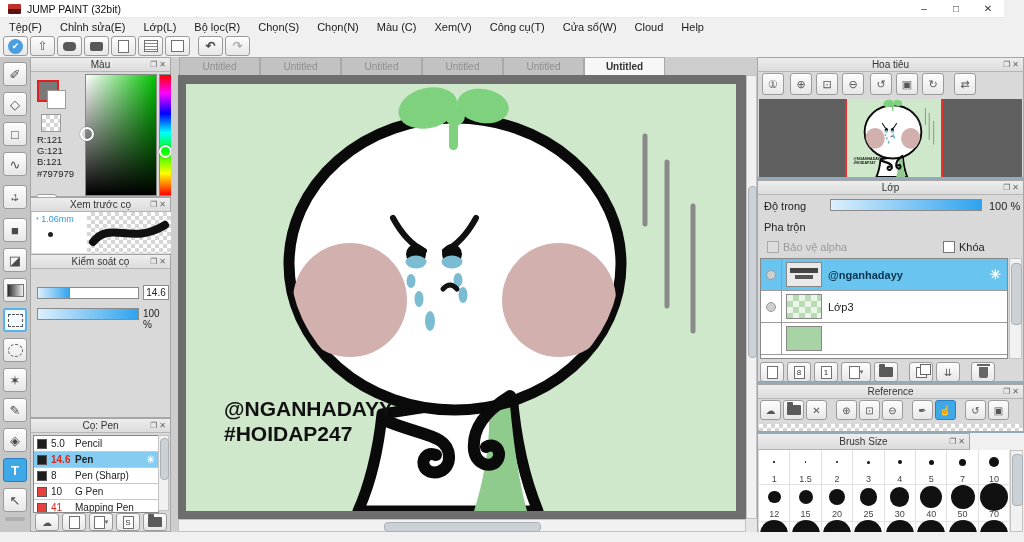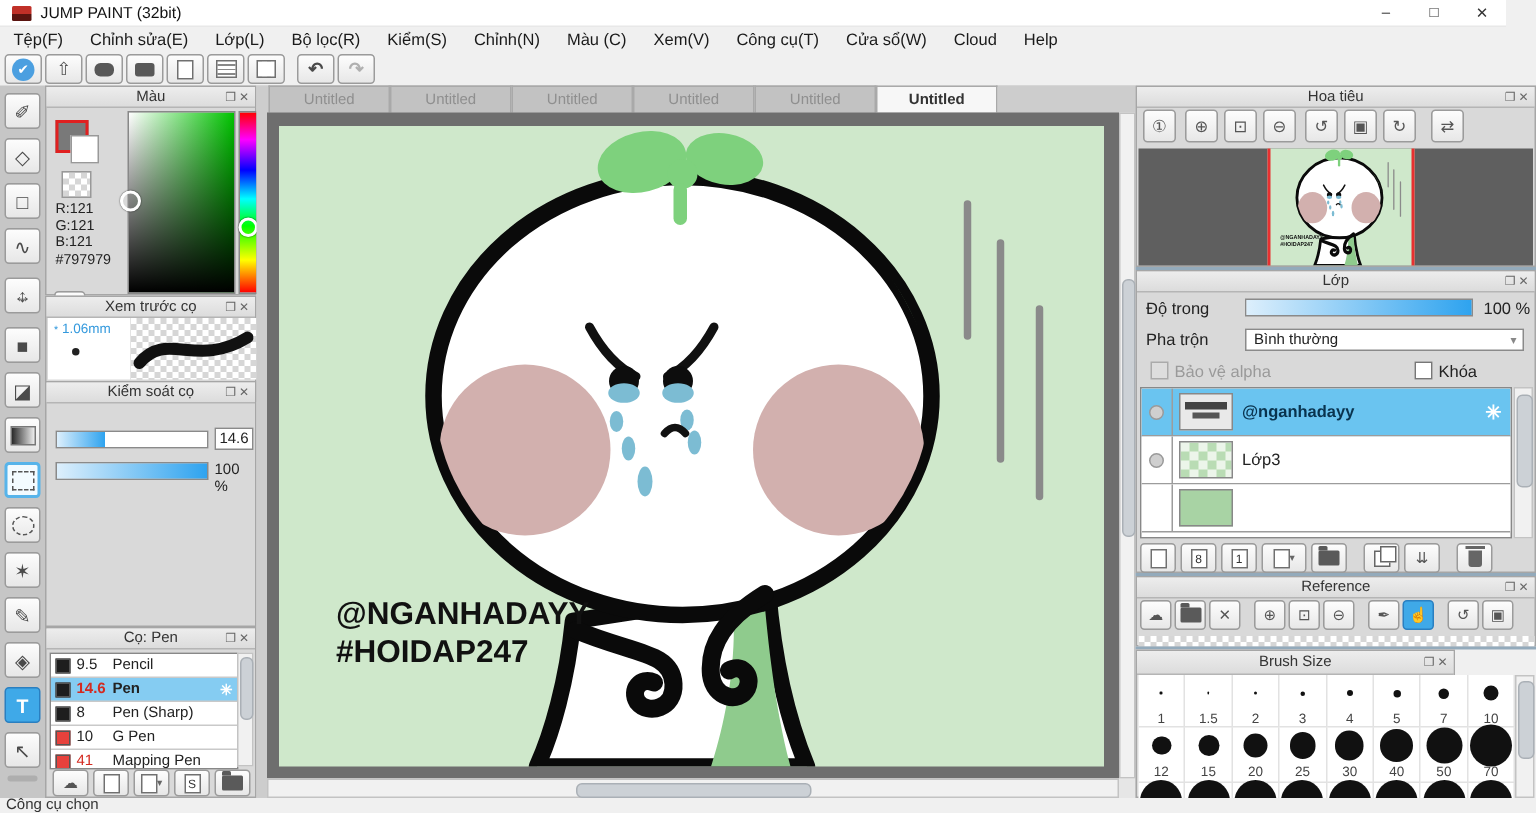--- a/index.html
+++ b/index.html
@@ -114,22 +114,22 @@
       <div class="winbtn">□</div>
       <div class="winbtn">✕</div>
     </div>
   </div>
 
   <div class="abs menubar" id="menubar">
       <div class="menu-item">Tệp(F)</div>
       <div class="menu-item">Chỉnh sửa(E)</div>
       <div class="menu-item">Lớp(L)</div>
       <div class="menu-item">Bộ lọc(R)</div>
-      <div class="menu-item">Kiểm(S)</div>
-      <div class="menu-item">Chỉnh(N)</div>
+      <div class="menu-item">Chọn(S)</div>
+      <div class="menu-item">Chọn(N)</div>
       <div class="menu-item">Màu (C)</div>
       <div class="menu-item">Xem(V)</div>
       <div class="menu-item">Công cụ(T)</div>
       <div class="menu-item">Cửa sổ(W)</div>
       <div class="menu-item">Cloud</div>
       <div class="menu-item">Help</div>
     </div>
 
   <div class="abs tbar" id="toolbarTop">
       <div class="btn">
@@ -262,21 +262,21 @@
       </div>
     <div class="abs" style="left:112px;top:53px;font-size:10px">100 %</div>
   </div>
 
   <div class="panel" style="left:30px;top:418px;width:141px;height:114px">
     <div class="panel-h"><span>Cọ: Pen</span>
       <span class="hbtns"><span>❐</span><span>✕</span></span></div>
     <div class="abs" style="left:2px;top:16px;width:124px;height:76px;border:1px solid #888;background:#fff;overflow:hidden" id="brushrows">
         <div class="brushrow">
           <span class="sw" style="background: rgb(30, 30, 30);"></span>
-          <span class="bsz">9.5</span>
+          <span class="bsz">5.0</span>
           <span>Pencil</span>
         </div>
         <div class="brushrow sel">
           <span class="sw" style="background: rgb(30, 30, 30);"></span>
           <span class="bsz sizered">14.6</span>
           <span>Pen</span>
           <span class="gear">✳</span>
         </div>
         <div class="brushrow">
           <span class="sw" style="background: rgb(30, 30, 30);"></span>
@@ -439,24 +439,20 @@
 
   <div class="panel" style="left:757px;top:180px;width:267px;height:202px">
     <div class="panel-h"><span>Lớp</span>
       <span class="hbtns"><span>❐</span><span>✕</span></span></div>
     <div class="abs" style="left:6px;top:19px">Độ trong</div>
     <div class="slider" style="left:72px;top:18px;width:152px">
         <div class="fill" style="width:100%"></div>
       </div>
     <div class="abs" style="left:231px;top:19px">100 %</div>
     <div class="abs" style="left:6px;top:40px">Pha trộn</div>
-    <div class="dropdown" style="left:72px;top:38px;width:186px;height:15px">
-      <span>Bình thường</span>
-      <span class="caret">▾</span>
-    </div>
     <div class="abs dislabel" style="left:9px;top:60px"><span class="chk dis"></span><span>Bảo vệ alpha</span></div>
     <div class="abs" style="left:95px;top:77px"><span class="chk"></span><span>Xén bớt</span></div>
     <div class="abs" style="left:185px;top:60px"><span class="chk"></span><span>Khóa</span></div>
     <div class="abs" id="layerlist" style="left:2px;top:77px;width:248px;height:101px;border:1px solid #888;background:#fff;overflow:hidden;box-sizing:border-box">
         <div class="lrow sel">
           <div class="viz">
             <span class="vizdot"></span>
           </div>
           <div class="lthumb" style="background: rgb(233, 233, 233);">
             <div style="margin:5px 3px 2px;height:5px;background:#444"></div>
@@ -689,14 +685,13 @@
           <div class="dotwrap">
             <div class="dot" style="width: 28px; height: 28px;"></div>
           </div>
         </div>
       </div>
     <div class="sbar" style="left:252px;top:16px;width:13px;height:82px">
         <div class="sthumb" style="left:1px;top:3px;width:9px;height:50px"></div>
       </div>
   </div>
 
-  <div class="abs statusbar"><span>Công cụ chọn</span></div>
 </div>
 
 </body></html>

